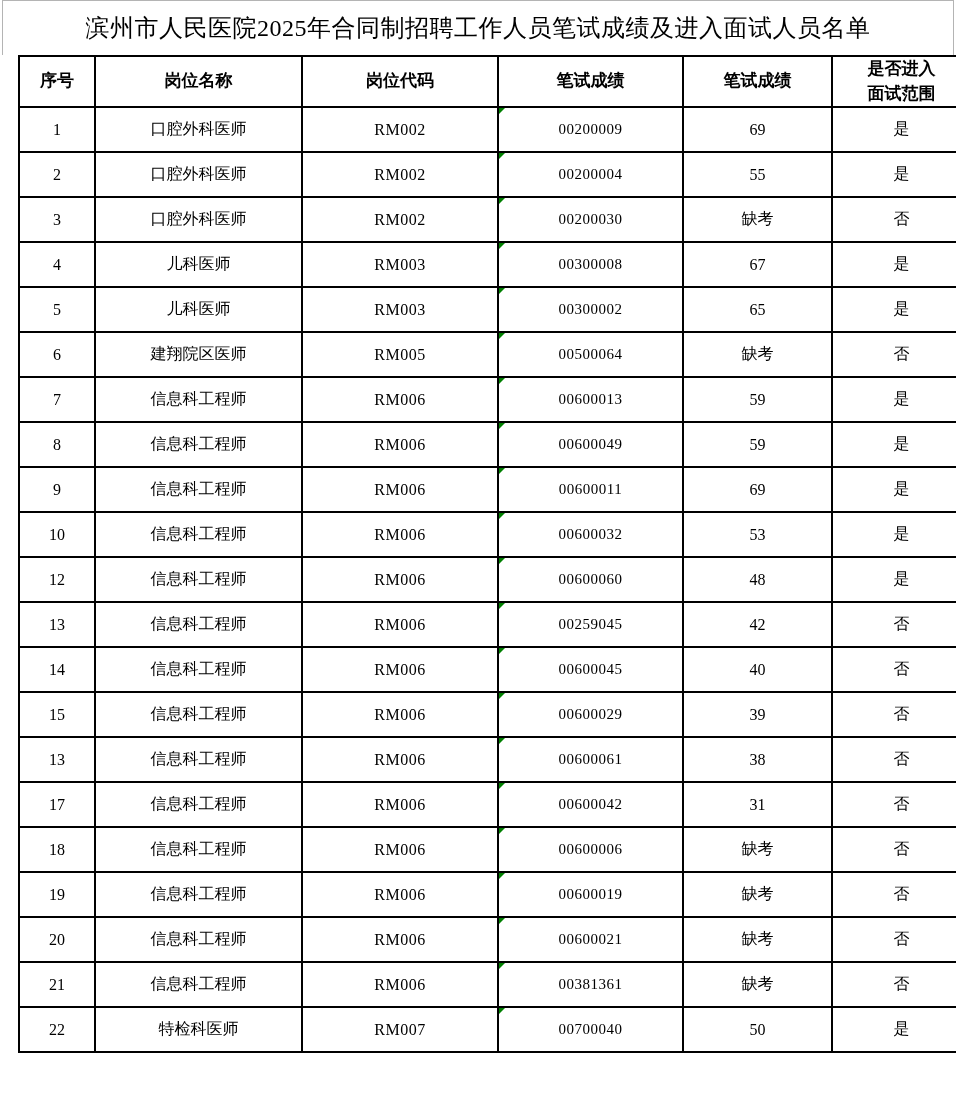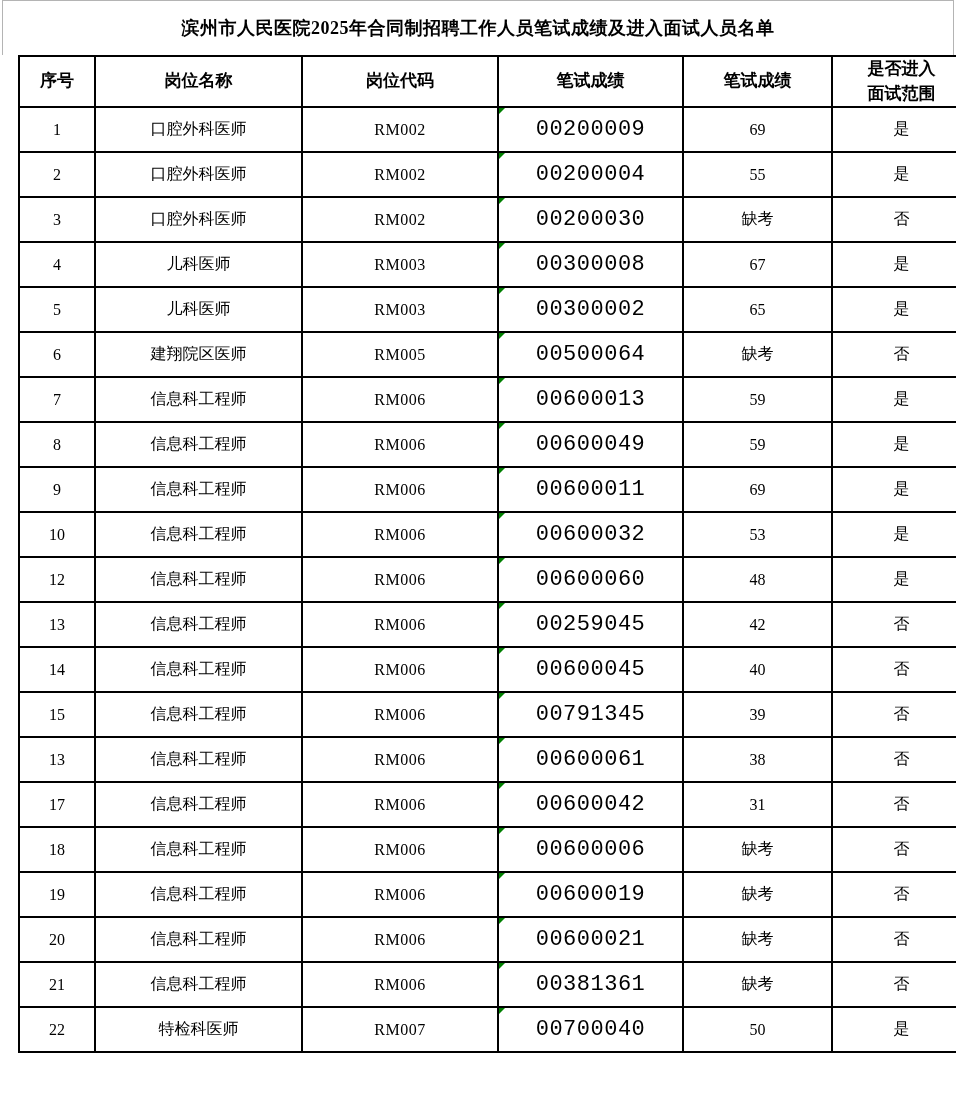--- a/index.html
+++ b/index.html
@@ -20,22 +20,22 @@
   .title-band {
     box-sizing: border-box;
     margin: 0 2px;
     height: 55px;
     border-top: 1px solid #b4b4b4;
     border-left: 1px solid #b4b4b4;
     border-right: 1px solid #b4b4b4;
     display: flex;
     align-items: center;
     justify-content: center;
-    font-weight: bold;
-    font-size: 18px;
+    font-weight: normal;
+    font-size: 24px;
     letter-spacing: 0.5px;
   }
   table.score-table {
     table-layout: fixed;
     border-collapse: collapse;
     width: 952px;
     margin: 0 18px;
   }
   .score-table th,
   .score-table td {
@@ -50,23 +50,22 @@
   .score-table th {
     font-weight: bold;
     font-size: 17px;
     line-height: 1.45;
     white-space: pre-line;
   }
   .score-table td { font-size: 16px; }
   td.c-code { font-size: 16px; letter-spacing: 0.5px; }
   td.c-admission {
     position: relative;
-    font-size: 22px;
+    font-size: 15px;
     letter-spacing: 0.5px;
-    font-family: Liberation Mono, monospace;
   }
   .tri {
     position: absolute;
     top: 0;
     left: 0;
     width: 0;
     height: 0;
     border-top: 6px solid #008000;
     border-right: 6px solid transparent;
   }
@@ -213,21 +212,21 @@
     <td class="c-code"><span>RM006</span></td>
     <td class="c-admission"><span class="tri"></span><span>00600045</span></td>
     <td class="c-score"><span>40</span></td>
     <td class="c-interview"><span>否</span></td>
   </tr>
 
   <tr>
     <td class="c-no"><span>15</span></td>
     <td class="c-position"><span>信息科工程师</span></td>
     <td class="c-code"><span>RM006</span></td>
-    <td class="c-admission"><span class="tri"></span><span>00791345</span></td>
+    <td class="c-admission"><span class="tri"></span><span>00600029</span></td>
     <td class="c-score"><span>39</span></td>
     <td class="c-interview"><span>否</span></td>
   </tr>
 
   <tr>
     <td class="c-no"><span>13</span></td>
     <td class="c-position"><span>信息科工程师</span></td>
     <td class="c-code"><span>RM006</span></td>
     <td class="c-admission"><span class="tri"></span><span>00600061</span></td>
     <td class="c-score"><span>38</span></td>

